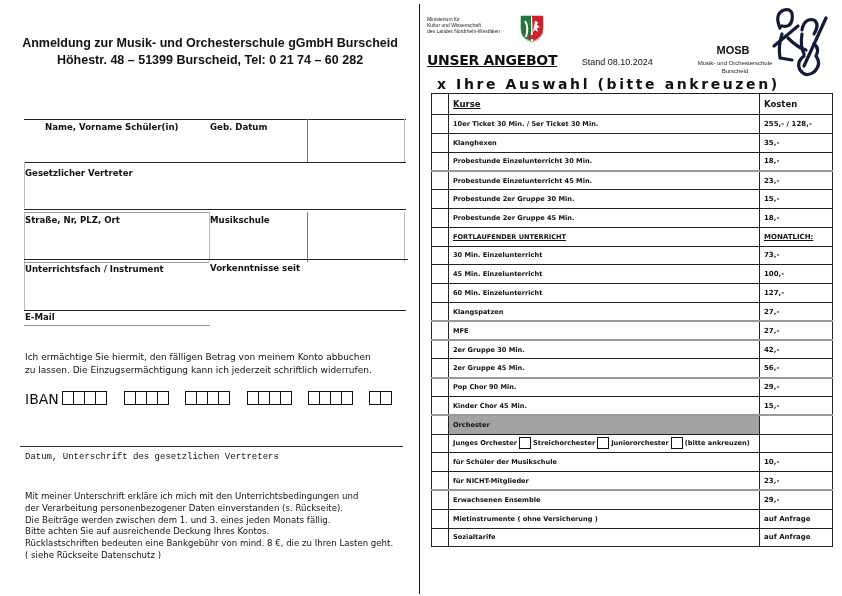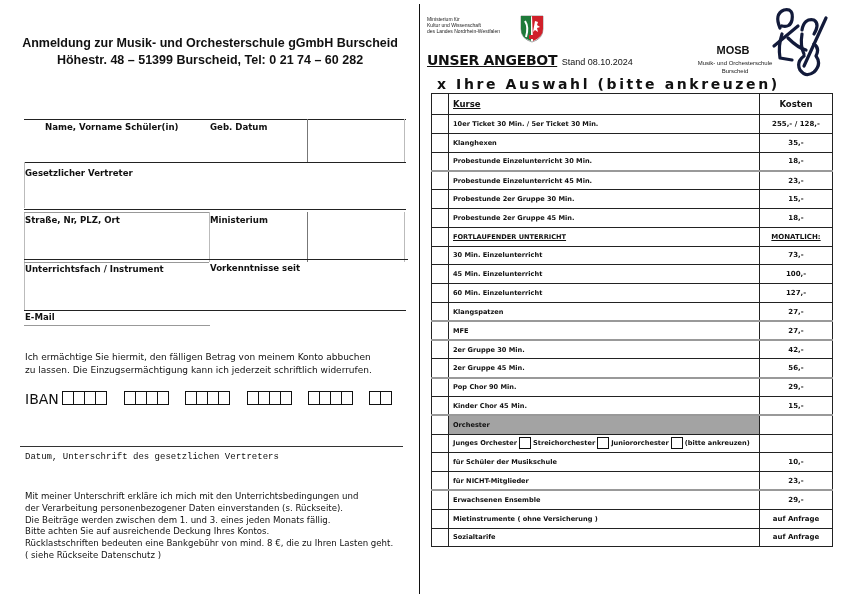--- a/index.html
+++ b/index.html
@@ -27,31 +27,31 @@
     .iban-box { width: 12.5px; height: 14px; border: 1.6px solid #111; margin-right: -1.6px; background: #fff; }
 
     .sig-line { border-top: 1px solid #333; }
 
     
     .page-divider { left: 419px; top: 4px; height: 590px; border-left: 1.5px solid #111; }
 
     
     .ministry { font-size: 5px; line-height: 6px; font-family: "Liberation Sans", sans-serif; color: #222; }
     .offer-title { font-family: "DejaVu Sans", sans-serif; font-weight: bold; font-size: 14px; text-decoration: underline; letter-spacing: -0.3px; }
-    .offer-stand { font-size: 9px; font-family: "Liberation Sans", sans-serif; }
+    .offer-stand { font-size: 9px; font-family: "Liberation Sans", sans-serif; margin-left: 20px; }
     .choice-hint { font-family: "DejaVu Sans", sans-serif; font-weight: bold; font-size: 14px; letter-spacing: 2.6px; }
 
     .mosb-title { font-family: "Liberation Sans", sans-serif; font-weight: bold; font-size: 11px; text-align: center; }
     .mosb-sub { font-family: "Liberation Sans", sans-serif; font-size: 6px; line-height: 8px; text-align: center; color: #222; }
 
     table.offers { position: absolute; left: 431px; top: 93px; width: 402px; border-collapse: collapse; }
     table.offers td { border: 1px solid #222; font-family: "DejaVu Sans", sans-serif; font-weight: bold; font-size: 6.6px; height: 18.8px; padding: 0 4px; vertical-align: middle; }
     table.offers tr.graytop td { border-top: 2px solid #999; }
     table.offers td.chk { width: 17px; padding: 0; }
-    table.offers td.cost { width: 73px; text-align: center; font-size: 7px; margin-top: 8px; }
+    table.offers td.cost { width: 73px; font-size: 7px; margin-top: 8px; }
     table.offers tr.head td { height: 21px; font-size: 8.5px; }
     table.offers tr.head td.course { text-decoration: underline; }
     table.offers tr.section td.course, table.offers tr.section td.cost { text-decoration: underline; }
     table.offers td.gray { background: #a3a3a3; }
     .inline-box { display: inline-block; width: 12px; height: 12px; border: 1.6px solid #111; vertical-align: middle; margin: 0 2px; background: #fff; }
   </style>
 </head>
 <body>
 
 <div class="abs header-title l1">Anmeldung zur Musik- und Orchesterschule gGmbH Burscheid</div>
@@ -72,21 +72,21 @@
 <div class="abs vline light" style="left:24px; top:162px; height:46px;"></div>
 
 <div class="abs hline" style="left:24px; top:209px; width:382px;"></div>
 <div class="abs vline light" style="left:24px; top:212px; height:98px;"></div>
 <div class="abs hline thin" style="left:24px; top:212px; width:185px;"></div>
 <div class="abs vline light" style="left:209px; top:212px; height:50px;"></div>
 <div class="abs vline" style="left:307px; top:212px; height:50px;"></div>
 <div class="abs vline light" style="left:404px; top:212px; height:50px;"></div>
 
 <div class="abs form-label" style="left:25px; top:215px;">Straße, Nr, PLZ, Ort</div>
-<div class="abs form-label" style="left:210px; top:215px;">Ministerium</div>
+<div class="abs form-label" style="left:210px; top:215px;">Musikschule</div>
 <div class="abs" style="left:25px; top:226px; width:183px; height:32px;"></div>
 <div class="abs" style="left:210px; top:226px; width:96px; height:32px;"></div>
 
 <div class="abs hline" style="left:24px; top:259px; width:384px;"></div>
 <div class="abs hline thin" style="left:24px; top:262px; width:185px;"></div>
 <div class="abs form-label" style="left:25px; top:264px;">Unterrichtsfach / Instrument</div>
 <div class="abs form-label" style="left:210px; top:263px;">Vorkenntnisse seit</div>
 <div class="abs" style="left:25px; top:276px; width:183px; height:30px;"></div>
 <div class="abs" style="left:210px; top:276px; width:194px; height:30px;"></div>
 

